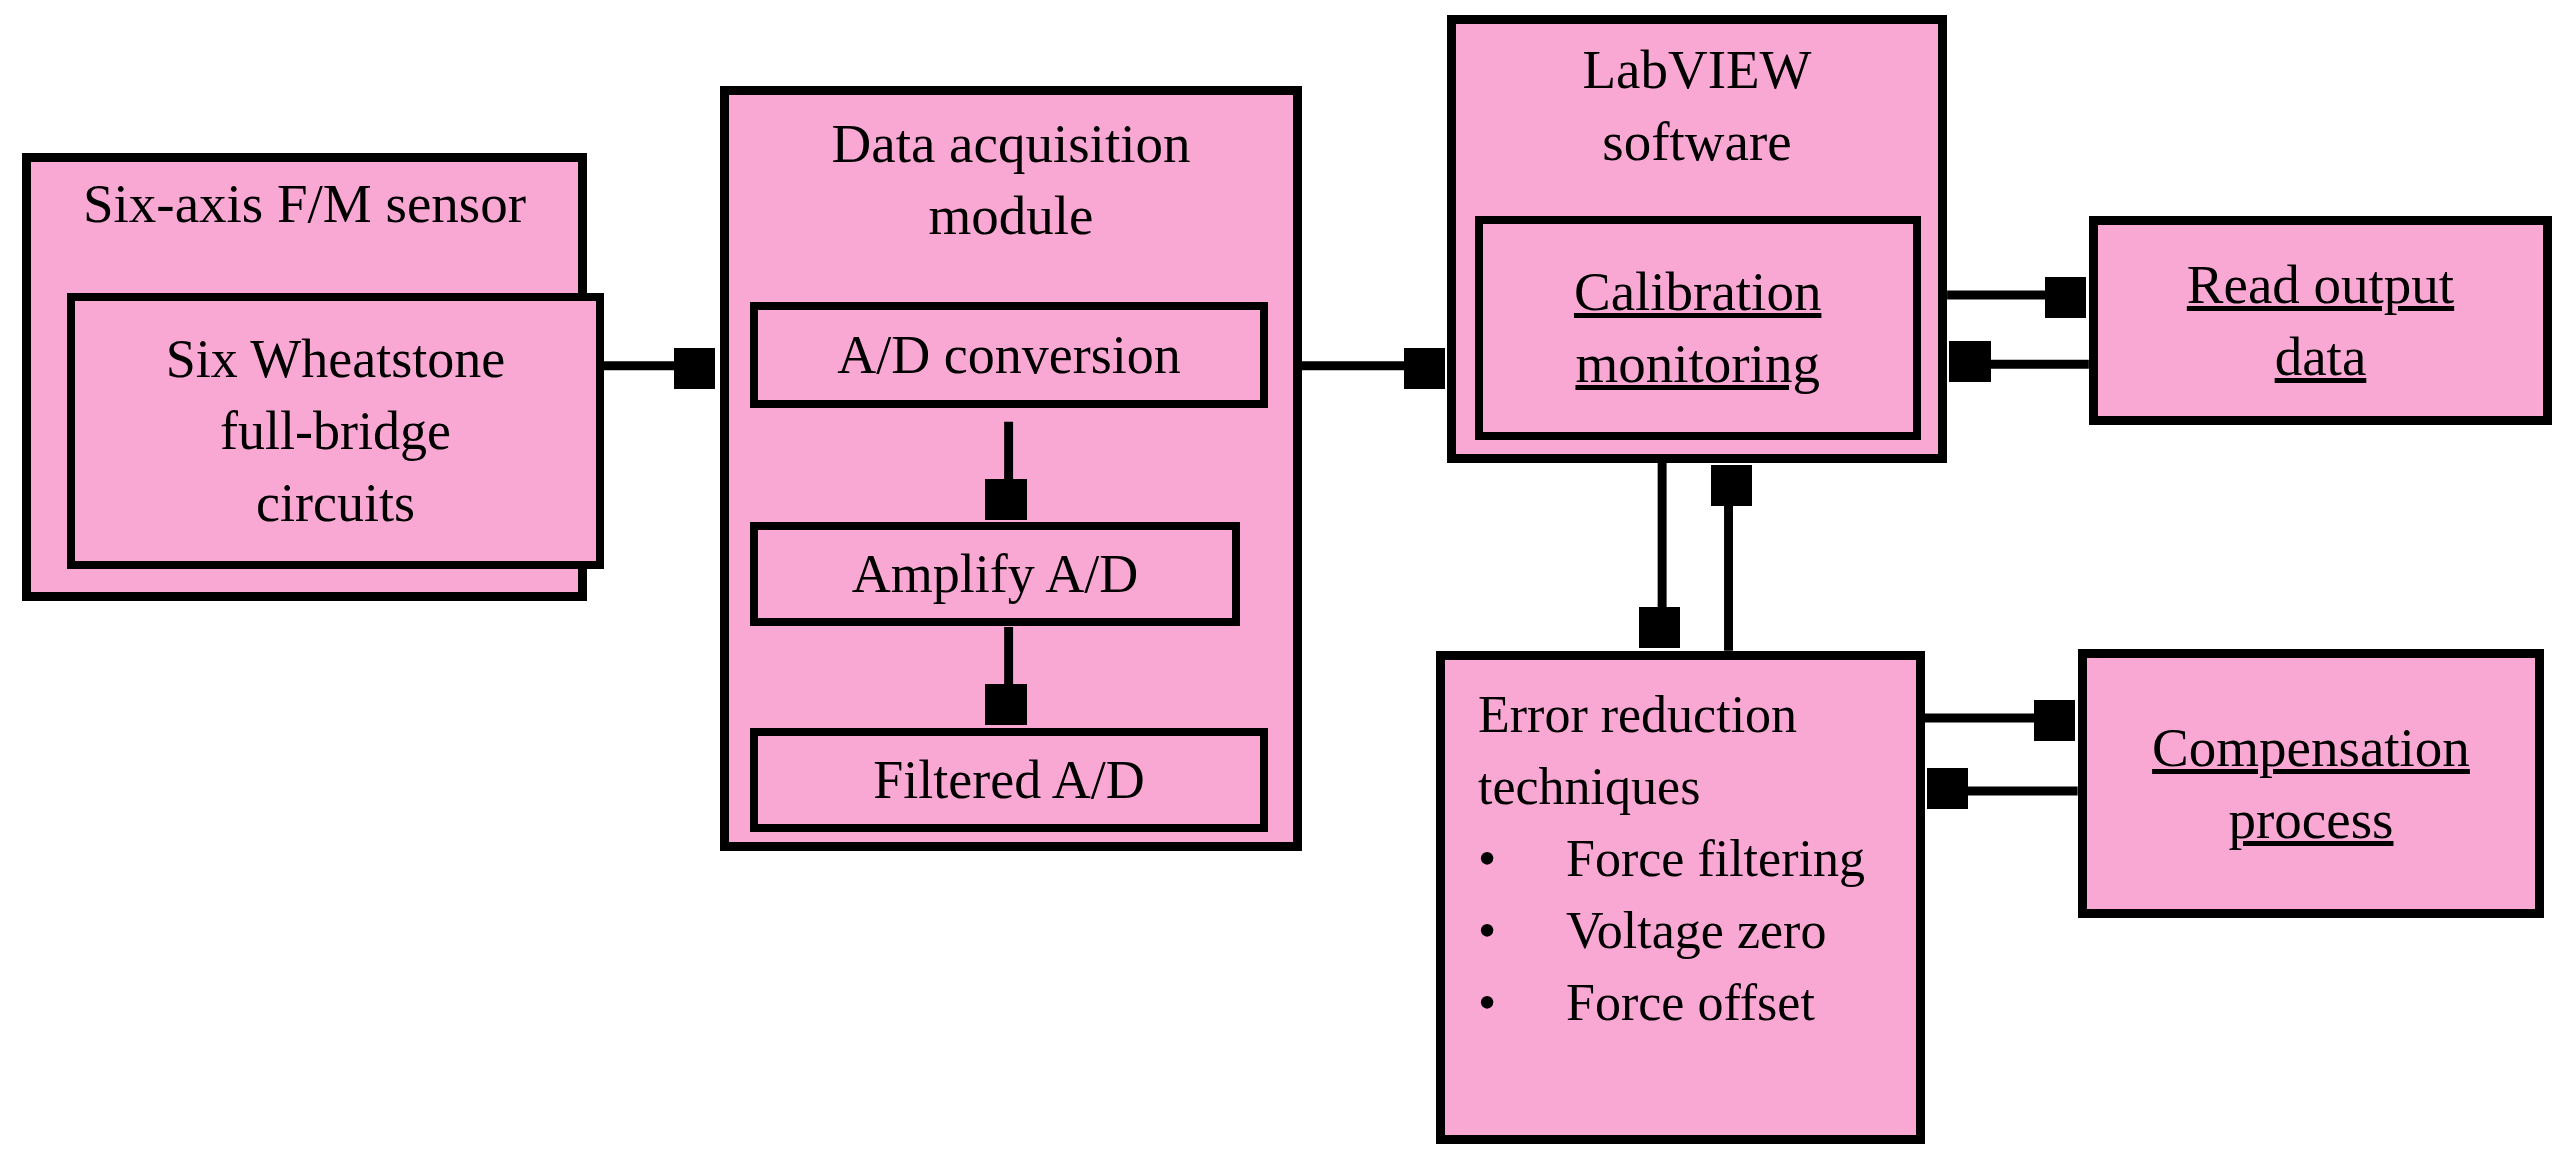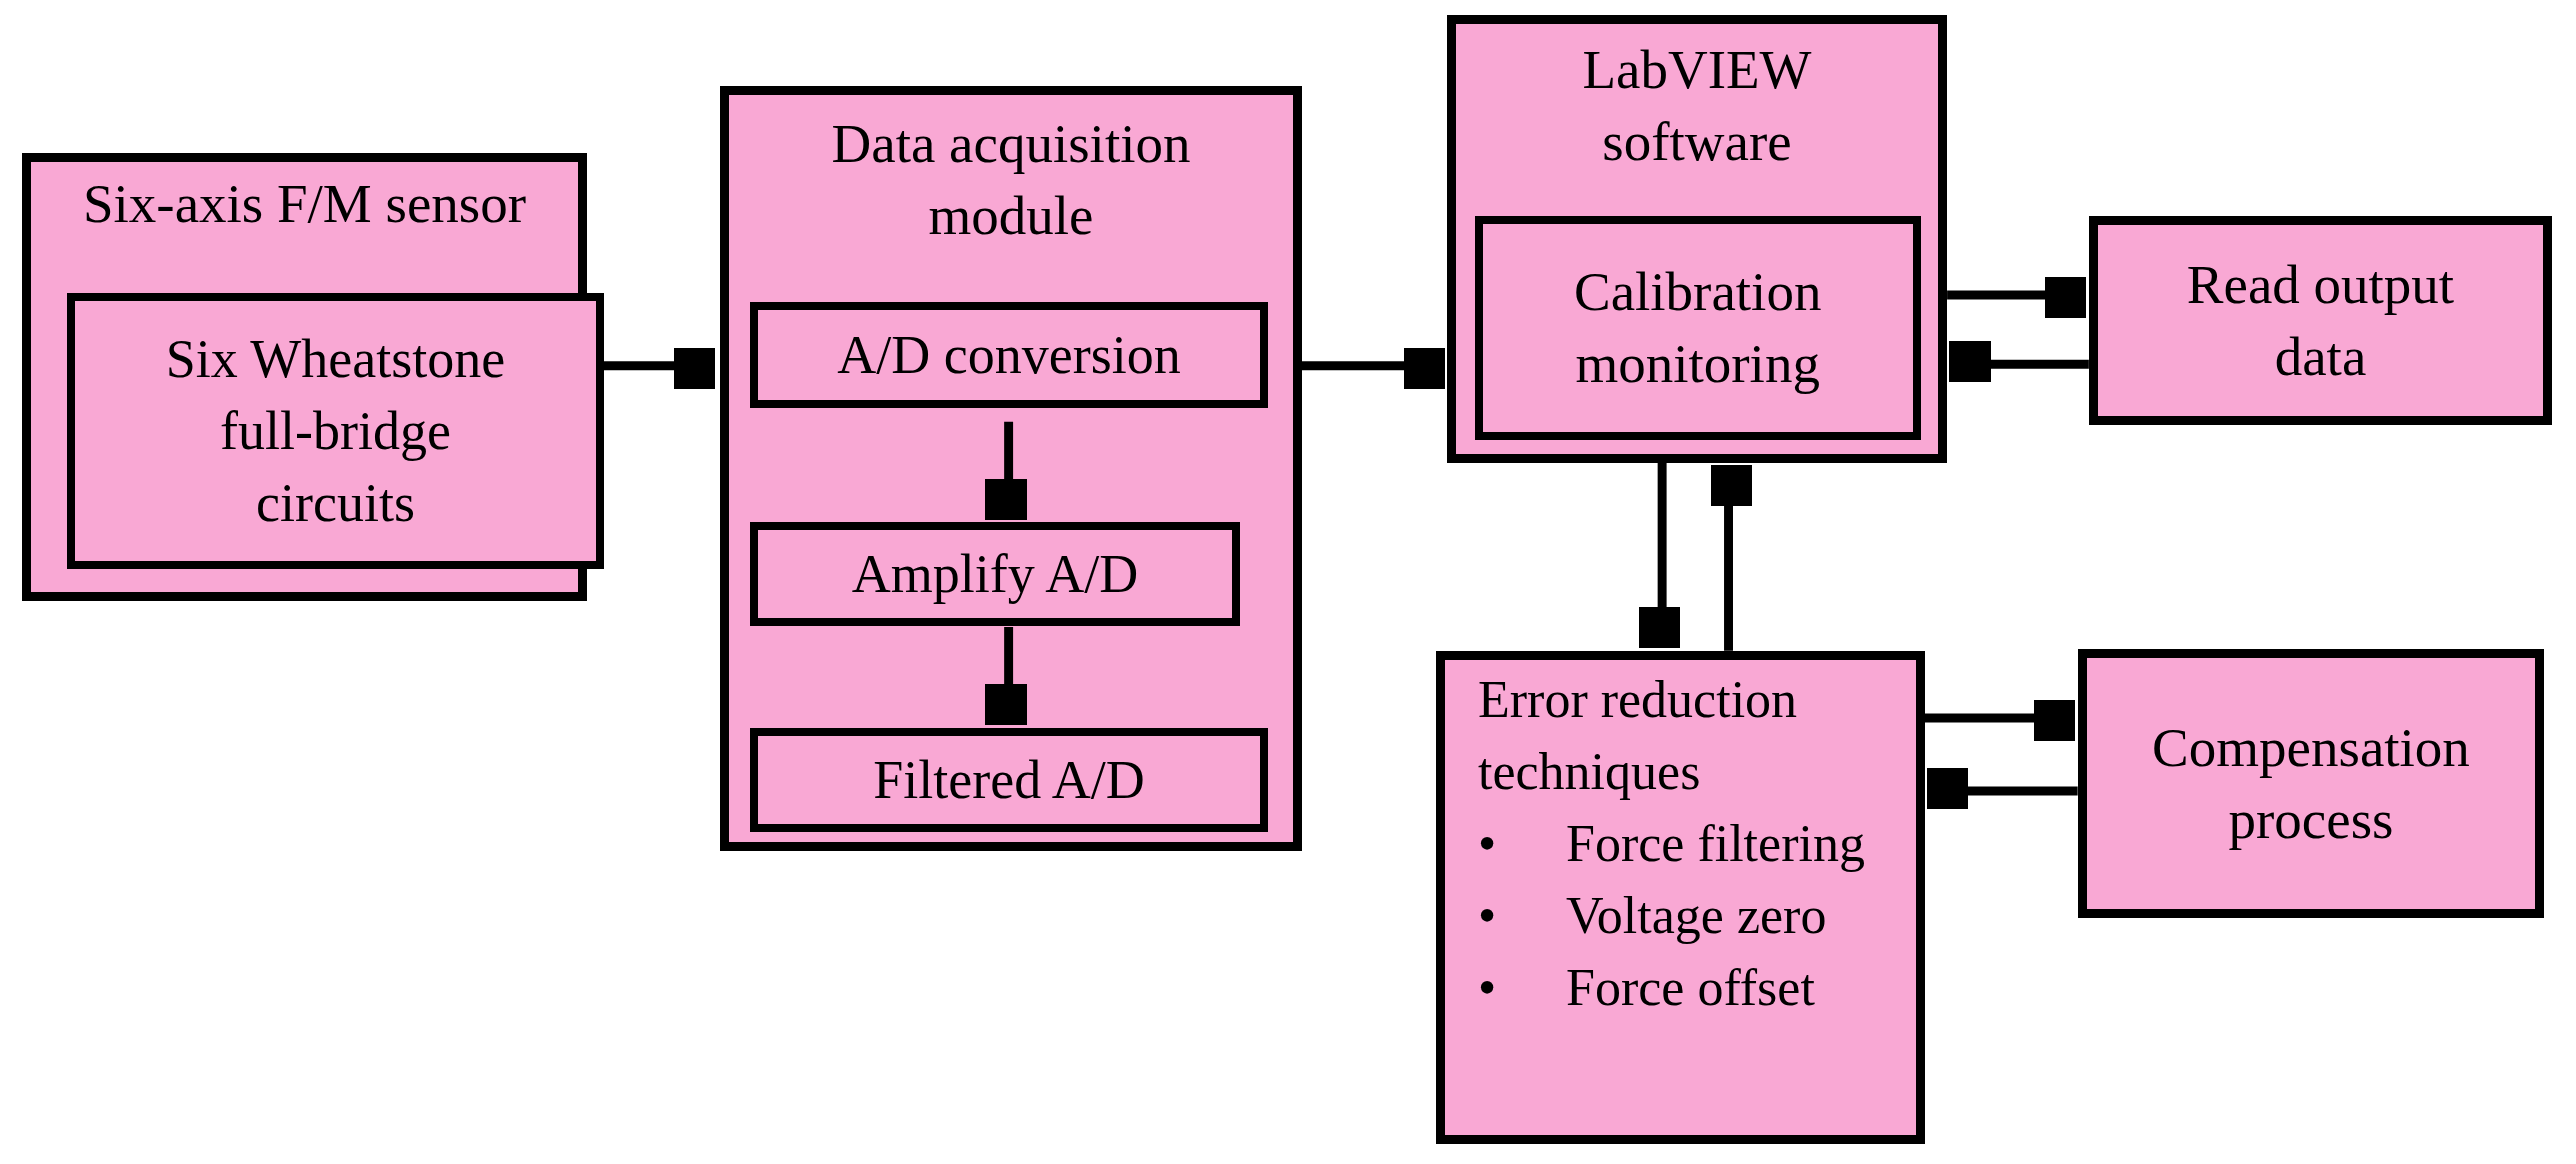--- a/index.html
+++ b/index.html
@@ -32,21 +32,21 @@
     position: absolute;
     inset: 0;
     display: flex;
     flex-direction: column;
     align-items: center;
     justify-content: center;
     font-size: 54px;
     line-height: 72px;
     text-align: center;
   }
-  .center-stack.big { font-size: 55px; }
+  .center-stack.big { font-size: 55px; text-decoration: underline; }
   .single-label {
     position: absolute;
     inset: 0;
     display: flex;
     align-items: center;
     justify-content: center;
     font-size: 54px;
     white-space: nowrap;
   }
   
@@ -63,21 +63,21 @@
   #labview    { left: 1447px; top: 15px;  width: 500px; height: 448px; }
   #labview .title { top: 10.4px; }
   #calibration{ left: 18.7px;  top: 192px; width: 446px; height: 224px; }
 
   #readout    { left: 2089px; top: 216px; width: 463px; height: 209px; }
 
   #errorbox   { left: 1436px; top: 651px; width: 489px; height: 493px; }
   .error-content {
     position: absolute;
     inset: 0;
-    padding: 4px 15px 0 33px;
+    padding: 19px 15px 0 33px;
     font-size: 52px;
     line-height: 72px;
   }
   .error-title span { display: block; }
   .bullet-row { display: flex; align-items: flex-start; }
   .bullet-glyph { flex: 0 0 88px; }
   .bullet-text { width: 321px; }
 
   #compensation { left: 2078px; top: 649px; width: 466px; height: 269px; }
 

